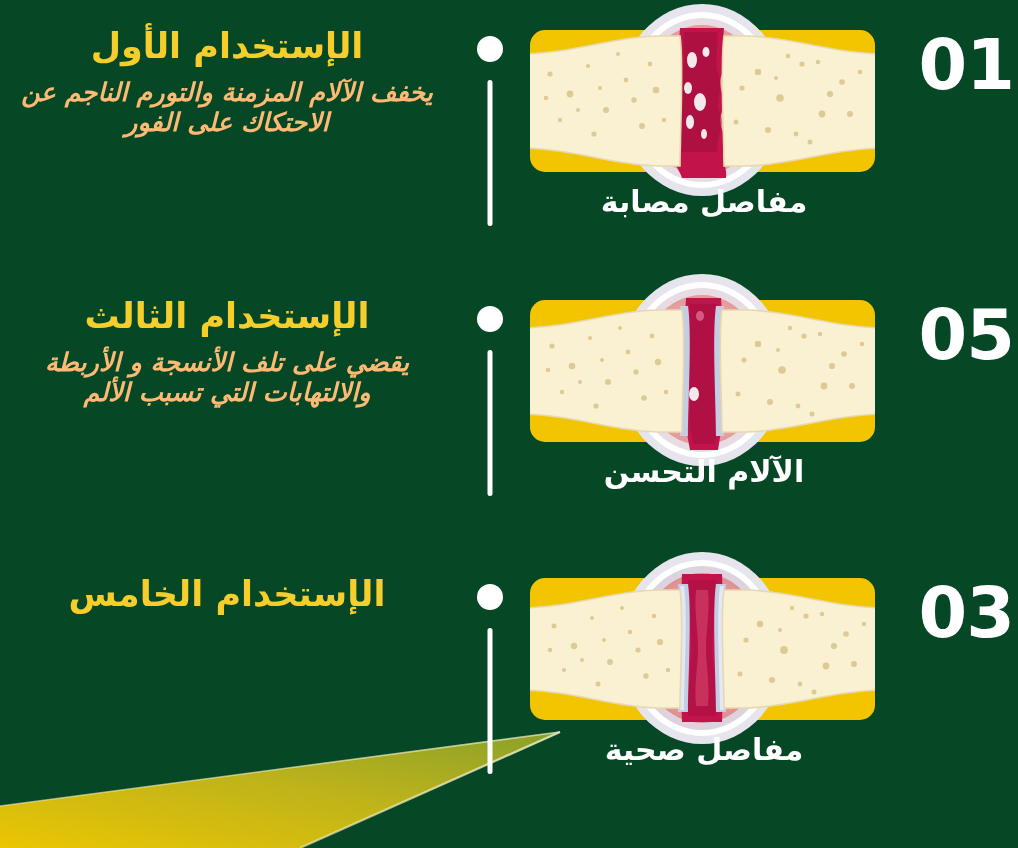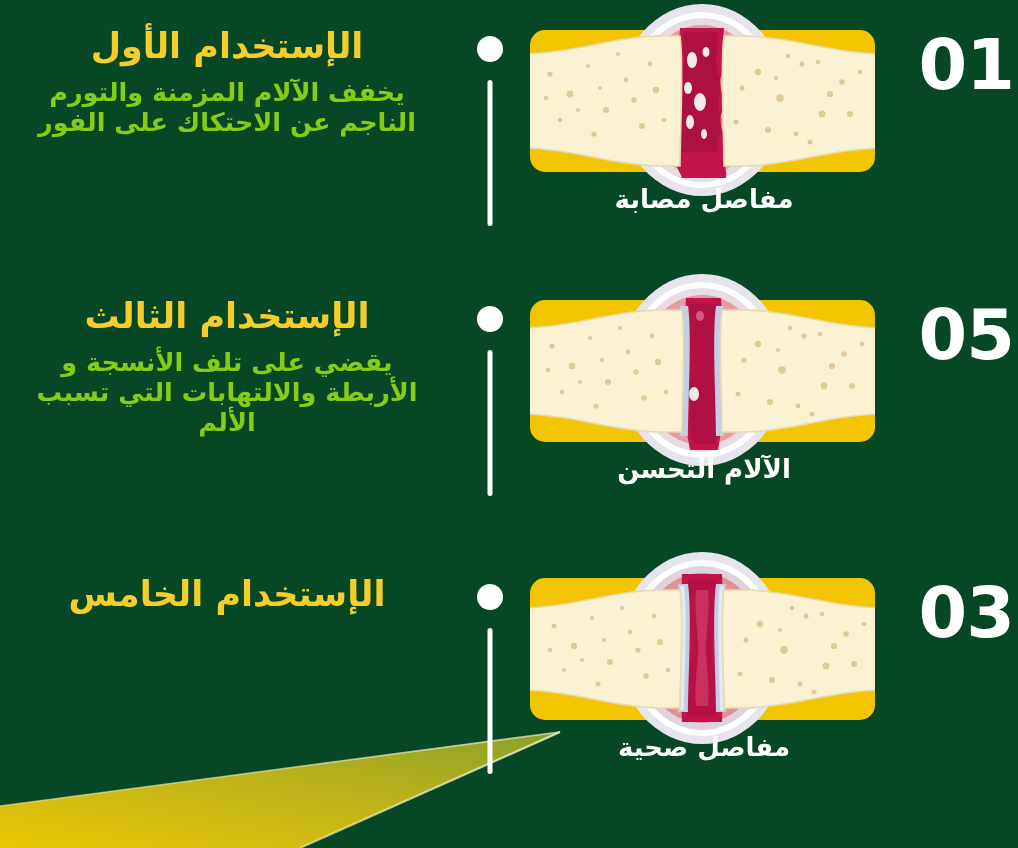--- a/index.html
+++ b/index.html
@@ -35,24 +35,25 @@
     text-align:center;direction:rtl;
     display:flex;flex-direction:column;align-items:center;
   }
   .use-title{
     color:#F5CE2B;
     font-size:35px;font-weight:bold;
     line-height:1.05;letter-spacing:-.5px;
     margin:20px 0 12px 0;white-space:nowrap;
   }
   .use-body{
-    color:#84cc16;
+    color:#fdba74;
     font-size:25.5px;font-weight:bold;
     line-height:1.18;
     max-width:420px;
+    font-style:italic;
   }
 
   
   .connector{
     width:56px;position:relative;flex:none;
   }
   .dot{
     position:absolute;top:28px;left:50%;transform:translateX(-50%);
     width:26px;height:26px;border-radius:50%;background:#FFFFFF;
   }
@@ -71,21 +72,21 @@
     background:#F2C500;border-radius:15px;
   }
   .joint-wrap{
     position:absolute;left:12px;top:-6px;
     width:345px;height:196px;
     overflow:visible;
   }
   .joint-svg{display:block;width:345px;height:196px;}
   .caption{
     position:absolute;left:0;top:176px;width:372px;
-    color:#FFFFFF;font-size:26px;font-weight:bold;
+    color:#FFFFFF;font-size:30px;font-weight:bold;
     text-align:center;direction:rtl;white-space:nowrap;
   }
   .num{
     position:absolute;right:4px;top:22px;
     color:#FFFFFF;font-size:70px;font-weight:bold;
     letter-spacing:-1px;line-height:1;
   }
 </style>
 </head>
 <body>

